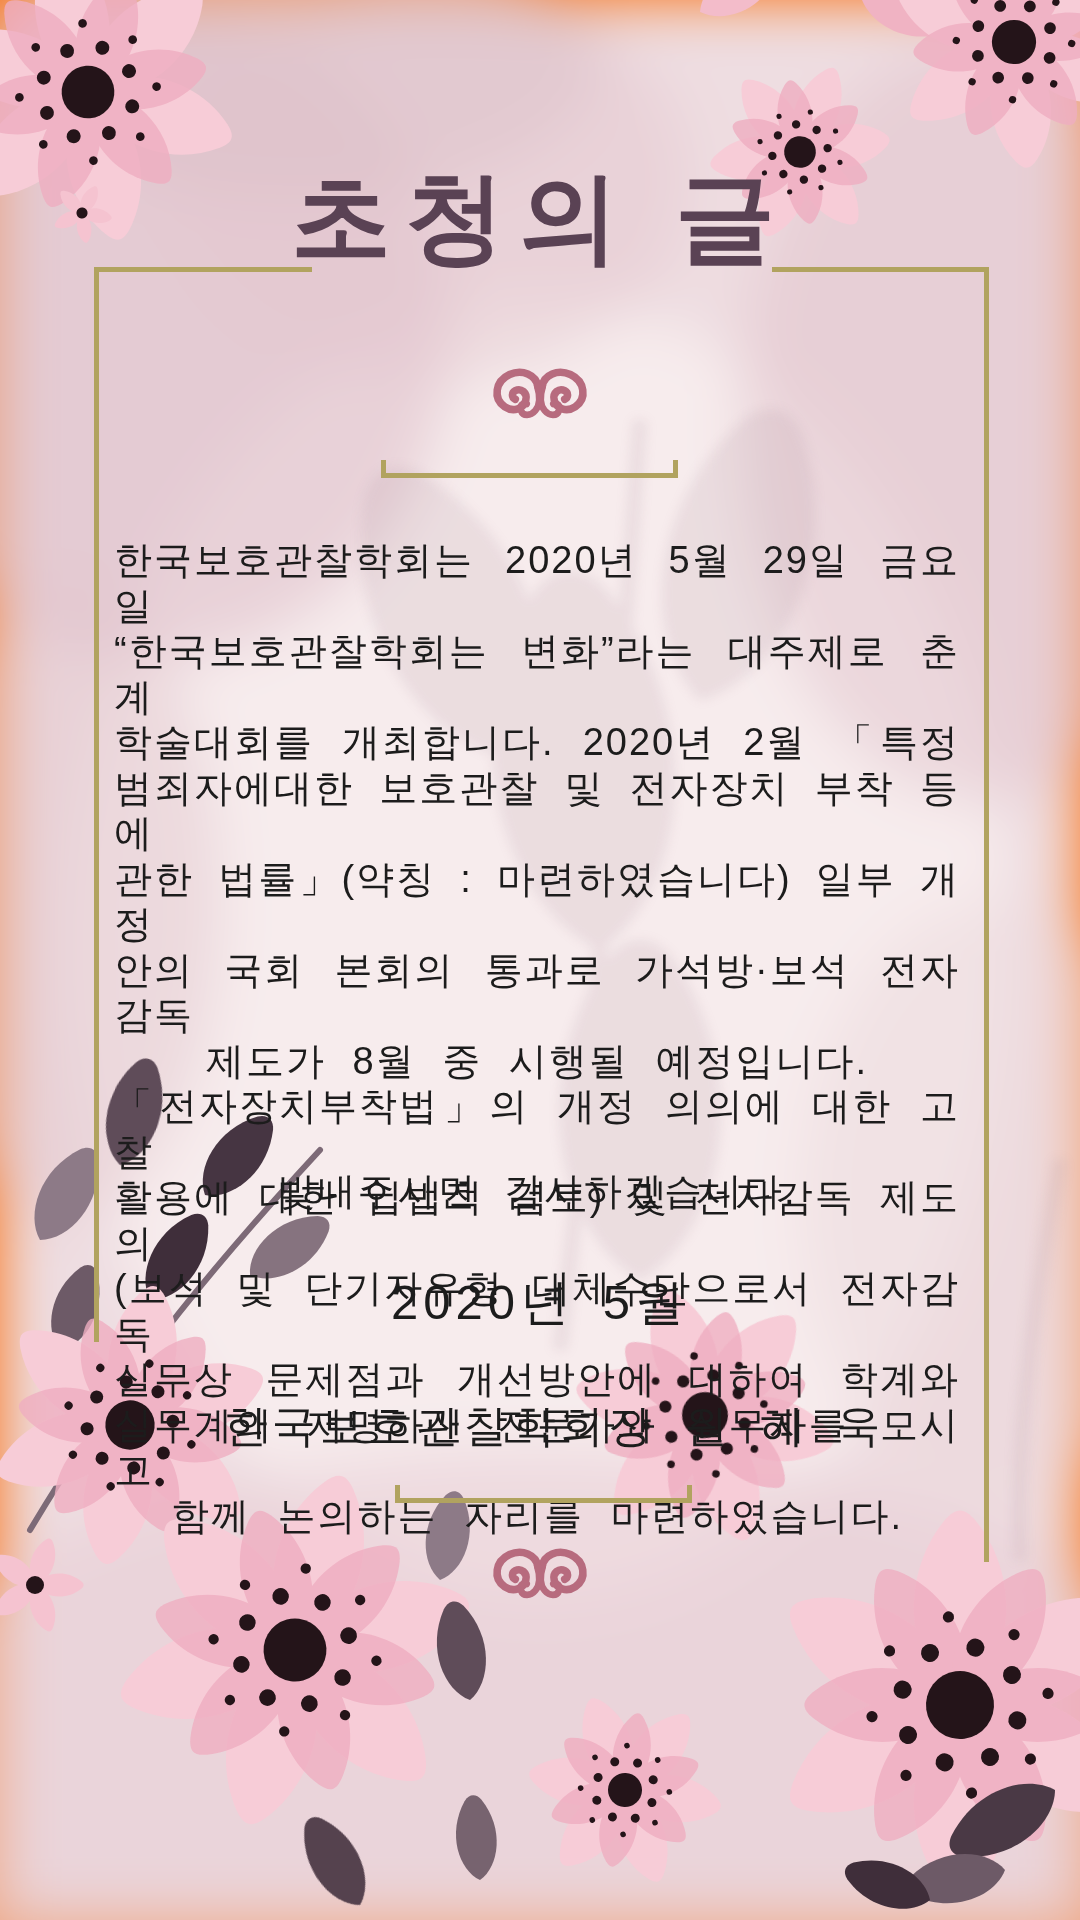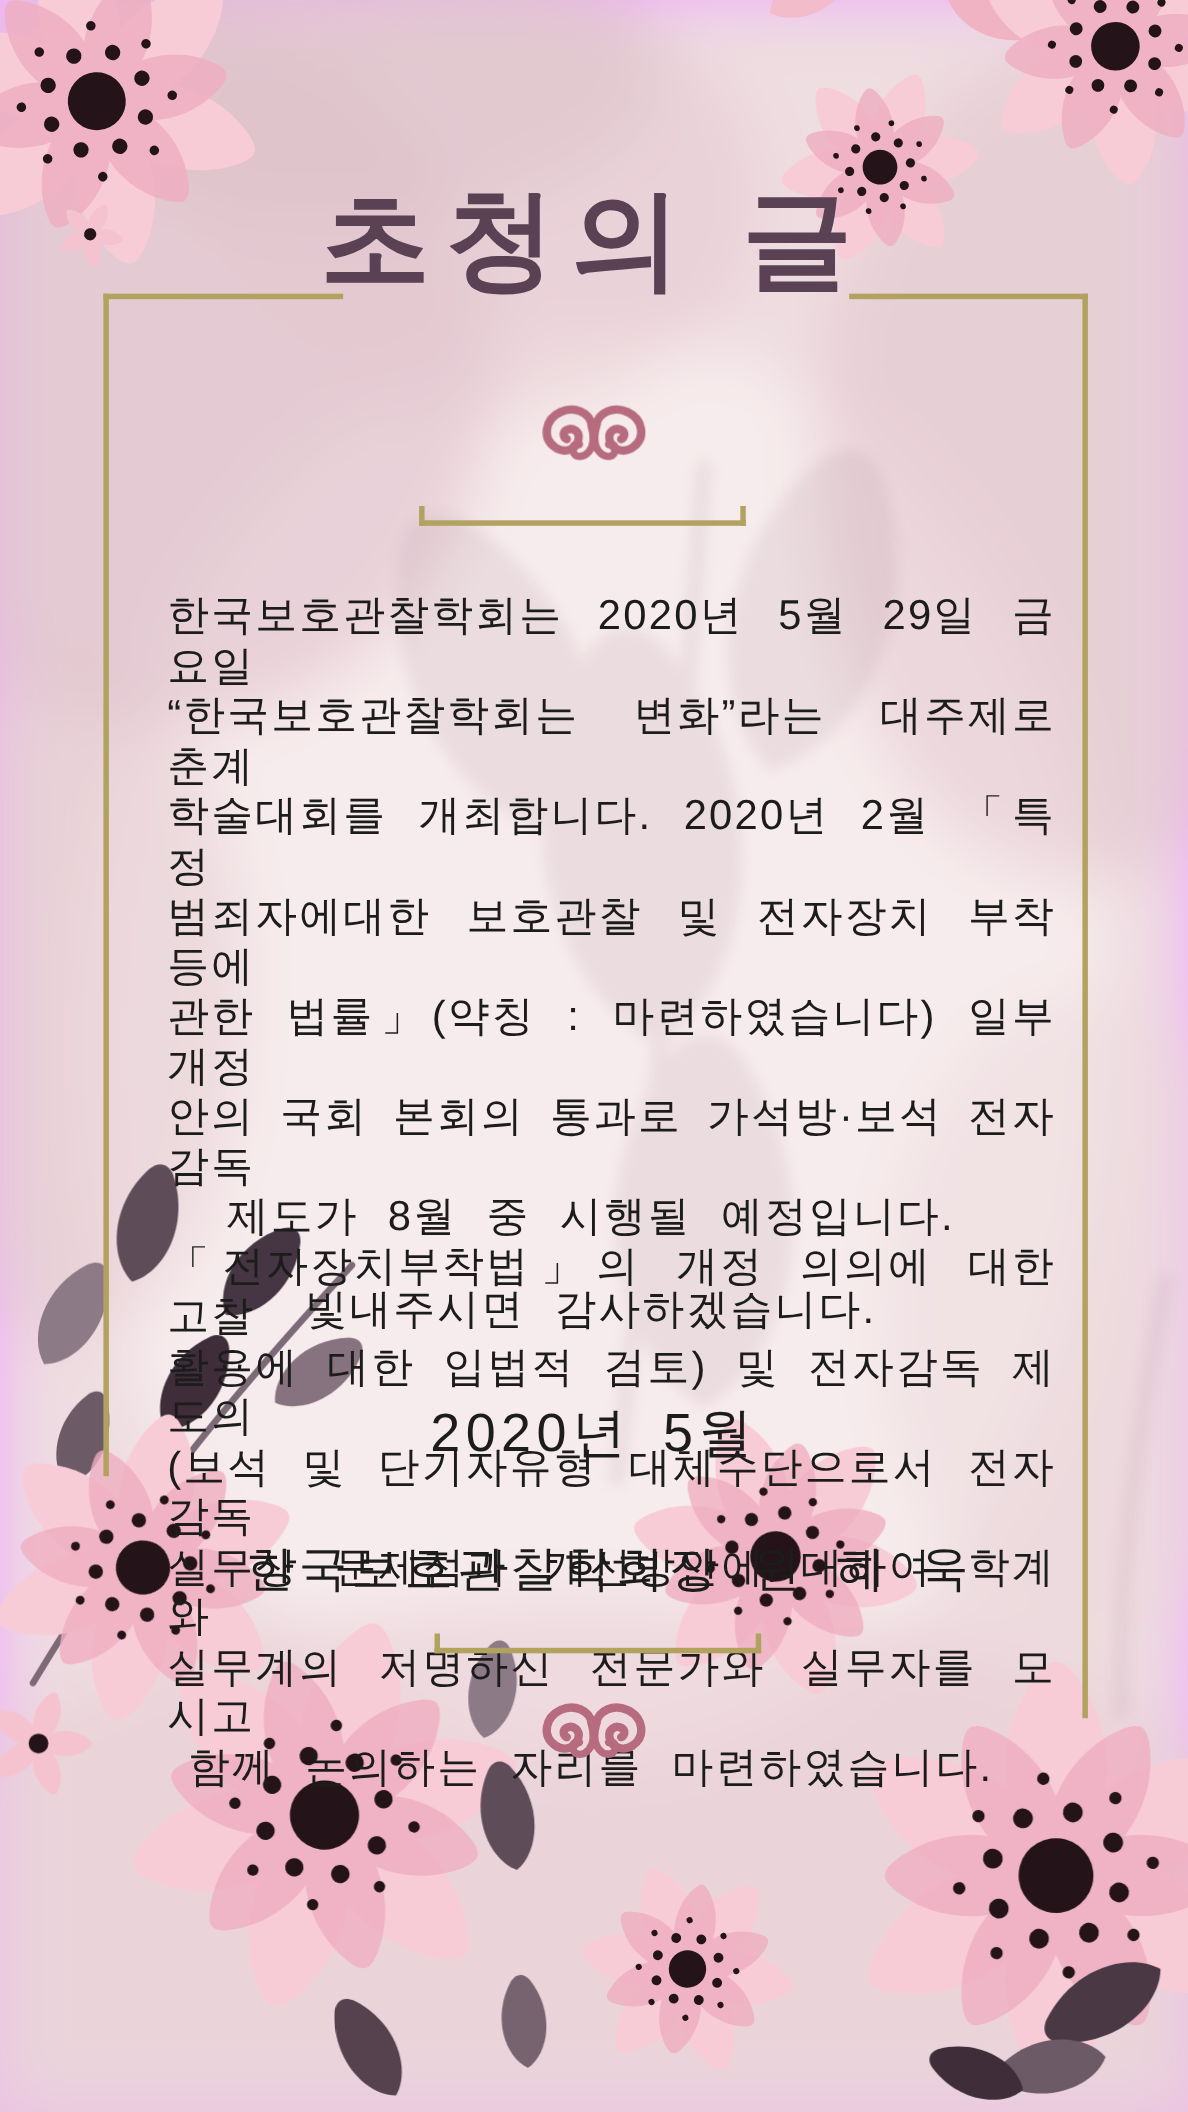--- a/index.html
+++ b/index.html
@@ -1,17 +1,17 @@
 <!DOCTYPE html>
 <html><head>
 <meta charset="utf-8">
 <style>
   html,body{margin:0;padding:0;background:#d8c4ca;}
   .card{position:relative;width:1080px;height:1920px;overflow:hidden;
-        background:#f0abfc;font-family:"Liberation Sans",sans-serif;}
+        background:#f97316;font-family:"Liberation Sans",sans-serif;}
   .bg{position:absolute;left:0;top:0;width:1080px;height:1920px;}
   .gold{position:absolute;background:#b1a35f;}
   .f-left{left:94px;top:267px;width:5px;height:1075px;}
   .f-right{left:984px;top:267px;width:5px;height:1295px;}
   .f-top-a{left:94px;top:267px;width:218px;height:5px;}
   .f-top-b{left:772px;top:267px;width:217px;height:5px;}
   .bracket{position:absolute;width:287px;height:13px;
            border-left:5px solid #b1a35f;border-right:5px solid #b1a35f;
            border-bottom:5px solid #b1a35f;background:transparent;}
   .bracket-top{left:381px;top:460px;}
@@ -19,21 +19,21 @@
   .title{position:absolute;left:0;width:100%;top:152px;text-align:center;
          font-size:100px;font-weight:700;color:#5a4254;letter-spacing:14px;}
   .flourish{position:absolute;left:483px;width:114px;height:57px;}
   .flourish-top{top:366px;}
   .flourish-bottom{top:1546px;}
   .body-text{position:absolute;left:114px;width:846px;color:#1c1c1c;
              font-size:38px;line-height:45.5px;letter-spacing:2px;word-spacing:10px;}
   .para-main{top:538px;}
   .para-closing{top:1169px;}
   .line{min-height:45.5px;}
-  .fill{text-align:justify;text-align-last:justify;margin-left:38px;}
+  .fill{text-align:justify;text-align-last:justify;}
   .end{text-align:center;word-spacing:14px;}
   .date{position:absolute;left:0;width:100%;top:1270px;text-align:center;
         font-size:49px;color:#1c1c1c;letter-spacing:5px;word-spacing:10px;}
   .signature{position:absolute;left:14px;width:100%;top:1397px;text-align:center;
              font-size:44px;color:#1c1c1c;letter-spacing:4px;word-spacing:12px;}
 </style>
 </head>
 <body>
 
 <div class="card">

